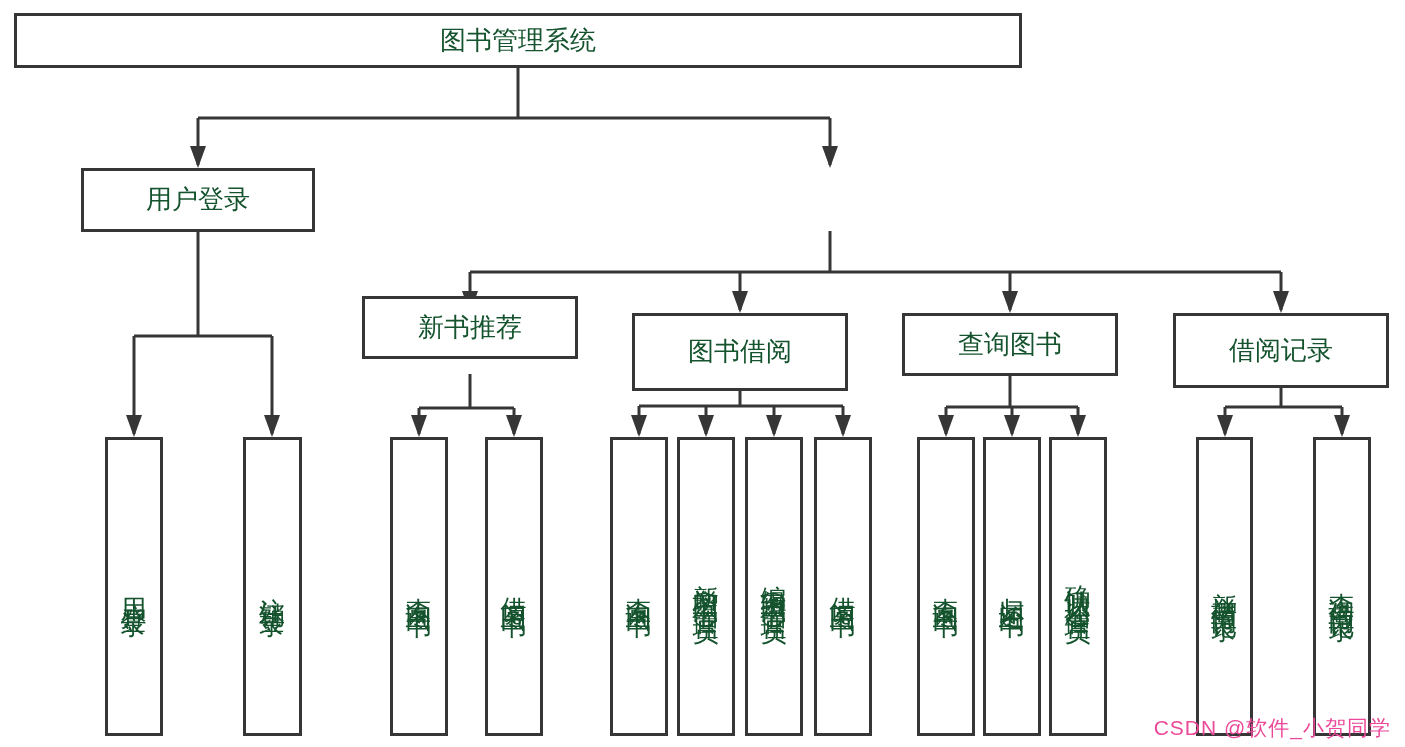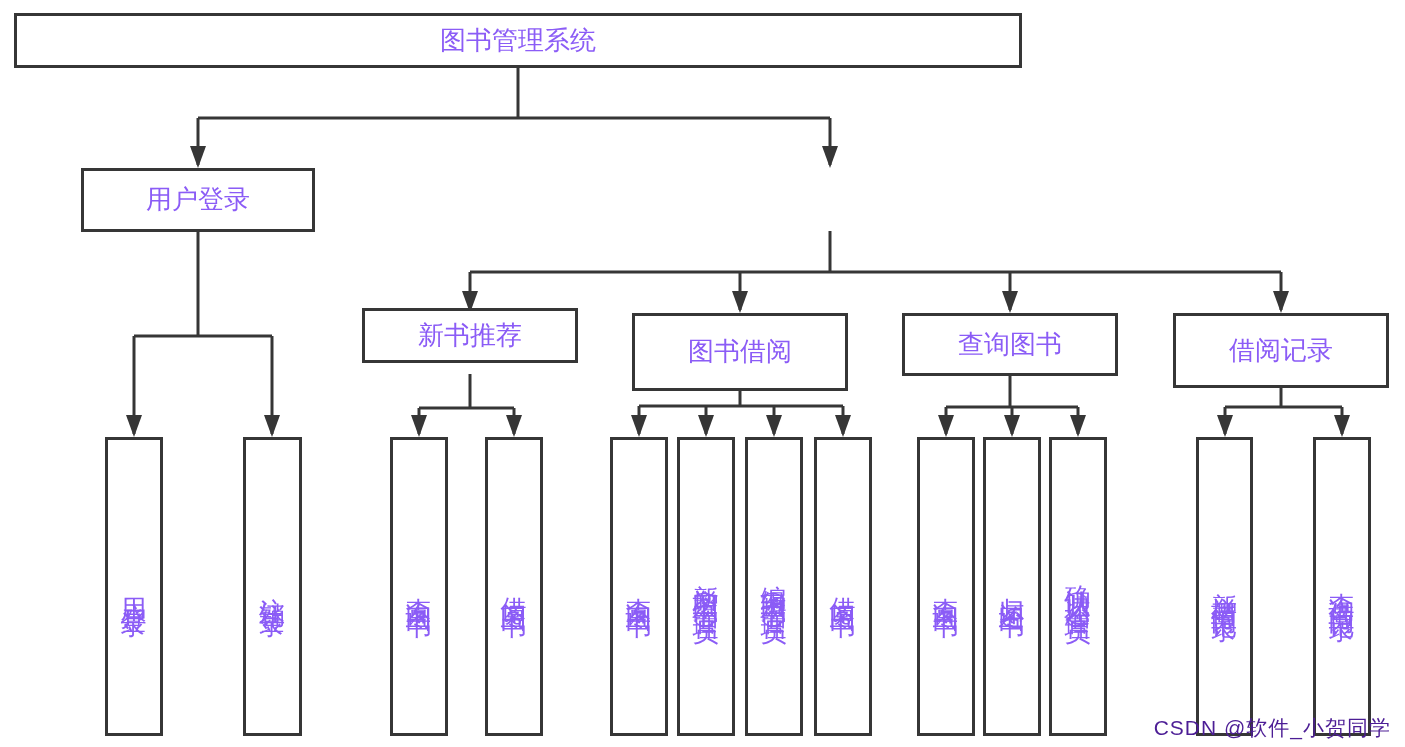--- a/index.html
+++ b/index.html
@@ -15,40 +15,40 @@
     position: absolute;
     left: 0; top: 0;
     width: 1405px; height: 747px;
     pointer-events: none;
   }
   .box {
     position: absolute;
     box-sizing: border-box;
     background: #ffffff;
     border: 3px solid #363636;
-    color: #8b5cf6;
+    color: #14532d;
     display: flex;
     align-items: center;
     justify-content: center;
     font-size: 26px;
     line-height: 1.15;
     white-space: nowrap;
   }
   .vbox span {
     writing-mode: vertical-rl;
     text-orientation: mixed;
     letter-spacing: 5px;
     line-height: 1;
   }
   .watermark {
     position: absolute;
     right: 14px;
     bottom: 5px;
     font-size: 21px;
-    color: #4c1d95;
+    color: #ec4899;
     letter-spacing: 1px;
     white-space: nowrap;
   }
 </style>
 </head>
 <body>
 
 <div id="canvas">
 
   <svg id="connectors" viewBox="0 0 1405 747" xmlns="http://www.w3.org/2000/svg">
@@ -118,21 +118,21 @@
   </svg>
 
   <div class="box" style="left:14px;top:13px;width:1008px;height:55px">
     <span>图书管理系统</span>
   </div>
 
   <div class="box" style="left:81px;top:168px;width:234px;height:64px">
     <span>用户登录</span>
   </div>
 
-  <div class="box" style="left:362px;top:308px;width:216px;height:55px">
+  <div class="box" style="left:362px;top:296px;width:216px;height:63px">
     <span>新书推荐</span>
   </div>
   <div class="box" style="left:632px;top:313px;width:216px;height:78px">
     <span>图书借阅</span>
   </div>
   <div class="box" style="left:902px;top:313px;width:216px;height:63px">
     <span>查询图书</span>
   </div>
   <div class="box" style="left:1173px;top:313px;width:216px;height:75px">
     <span>借阅记录</span>

